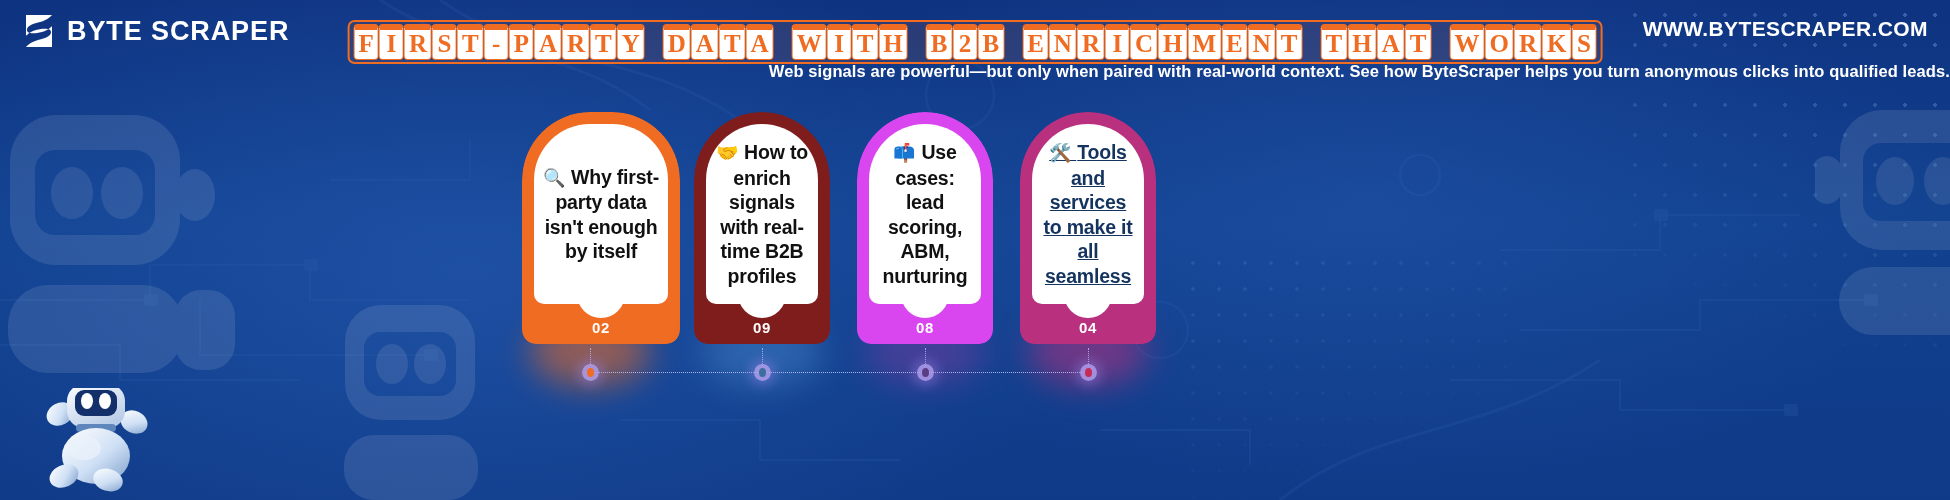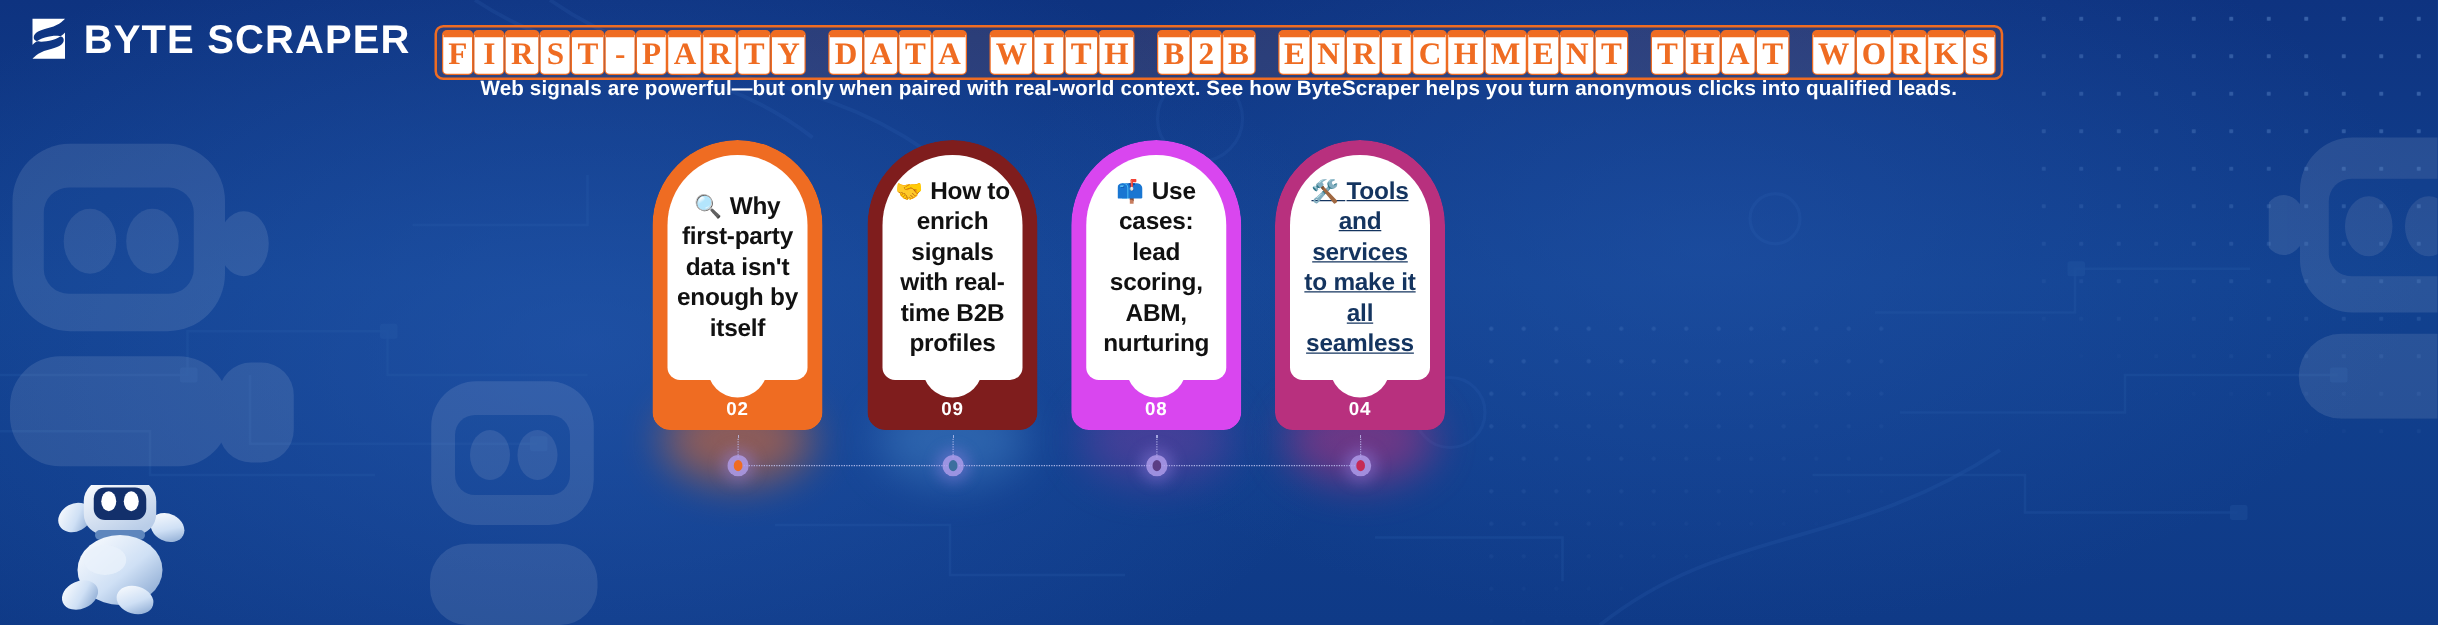--- a/index.html
+++ b/index.html
@@ -33,21 +33,21 @@
             mask-image:linear-gradient(160deg, rgba(0,0,0,1) 0%, rgba(0,0,0,0) 80%);
   }
   .circuit{position:absolute;inset:0;opacity:.30;}
   .wm-robot{position:absolute;opacity:.10;}
 
   
   #header{position:absolute;top:0;left:0;right:0;height:62px;}
   #logo-block{position:absolute;left:22px;top:12px;display:flex;align-items:center;gap:11px;}
   #logo-mark{width:34px;height:38px;flex:none;}
   #logo-text{
-    color:#ffffff;font-size:32px;font-weight:bold;letter-spacing:.9px;
+    color:#ffffff;font-size:27px;font-weight:bold;letter-spacing:.9px;
     white-space:nowrap;
   }
   #site-url{
     position:absolute;right:22px;top:17px;
     color:#ffffff;font-size:21px;font-weight:bold;letter-spacing:.4px;white-space:nowrap;
   }
 
   
   #title-banner{
     position:absolute;left:50%;top:20px;transform:translateX(-50%);
@@ -61,21 +61,21 @@
     font-size:25px;line-height:26px;
     padding:1px 4px 2px 4px;border-radius:3px;
     border-top:5px solid #ef6c22;
     box-shadow:0 0 0 1px #ef6c22;
     text-align:center;min-width:15px;
   }
   .tile.space{background:transparent;box-shadow:none;border-top-color:transparent;min-width:8px;}
 
   
   #subtitle{
-    position:absolute;top:62px;left:0;right:0;text-align:center;
+    position:absolute;top:62px;left:0;right:0;text-align:right;
     color:#ffffff;font-size:16.5px;font-weight:bold;letter-spacing:.1px;
   }
 
   
   #cards{position:absolute;top:112px;left:0;right:0;height:280px;}
   .card{
     position:absolute;top:0;width:136px;height:232px;
     border-radius:68px 68px 14px 14px;
     overflow:hidden;
   }
@@ -276,27 +276,28 @@
       <span class="tile">A</span>
       <span class="tile">T</span>
       <span class="tile space"></span>
       <span class="tile">W</span>
       <span class="tile">O</span>
       <span class="tile">R</span>
       <span class="tile">K</span>
       <span class="tile">S</span>
     </div>
 
+  <div id="site-url">WWW.BYTESCRAPER.COM</div>
 </div>
 
 <div id="subtitle">Web signals are powerful—but only when paired with real-world context. See how ByteScraper helps you turn anonymous clicks into qualified leads.</div>
 
 <div id="cards">
     <div class="card-glow" style="background: rgb(239, 108, 34); position: absolute; left: 590px; transform: translateX(-50%); top: 205px;"></div>
-    <div class="card" style="left: 522px;">
+    <div class="card" style="left: 522px; padding-left: 22px;">
       <div class="card-shell" style="background: rgb(239, 108, 34);">
         <div class="card-inner">
           <div class="card-text" style="color: rgb(17, 17, 17);"><span class="card-emoji">🔍 </span>Why first-party data isn't enough by itself</div>
         </div>
         <div class="card-notch"></div>
         <div class="card-num">02</div>
       </div>
     </div>
     <div class="card-glow" style="background: rgb(63, 124, 192); position: absolute; left: 762px; transform: translateX(-50%); top: 205px;"></div>
     <div class="card" style="left: 694px;">

